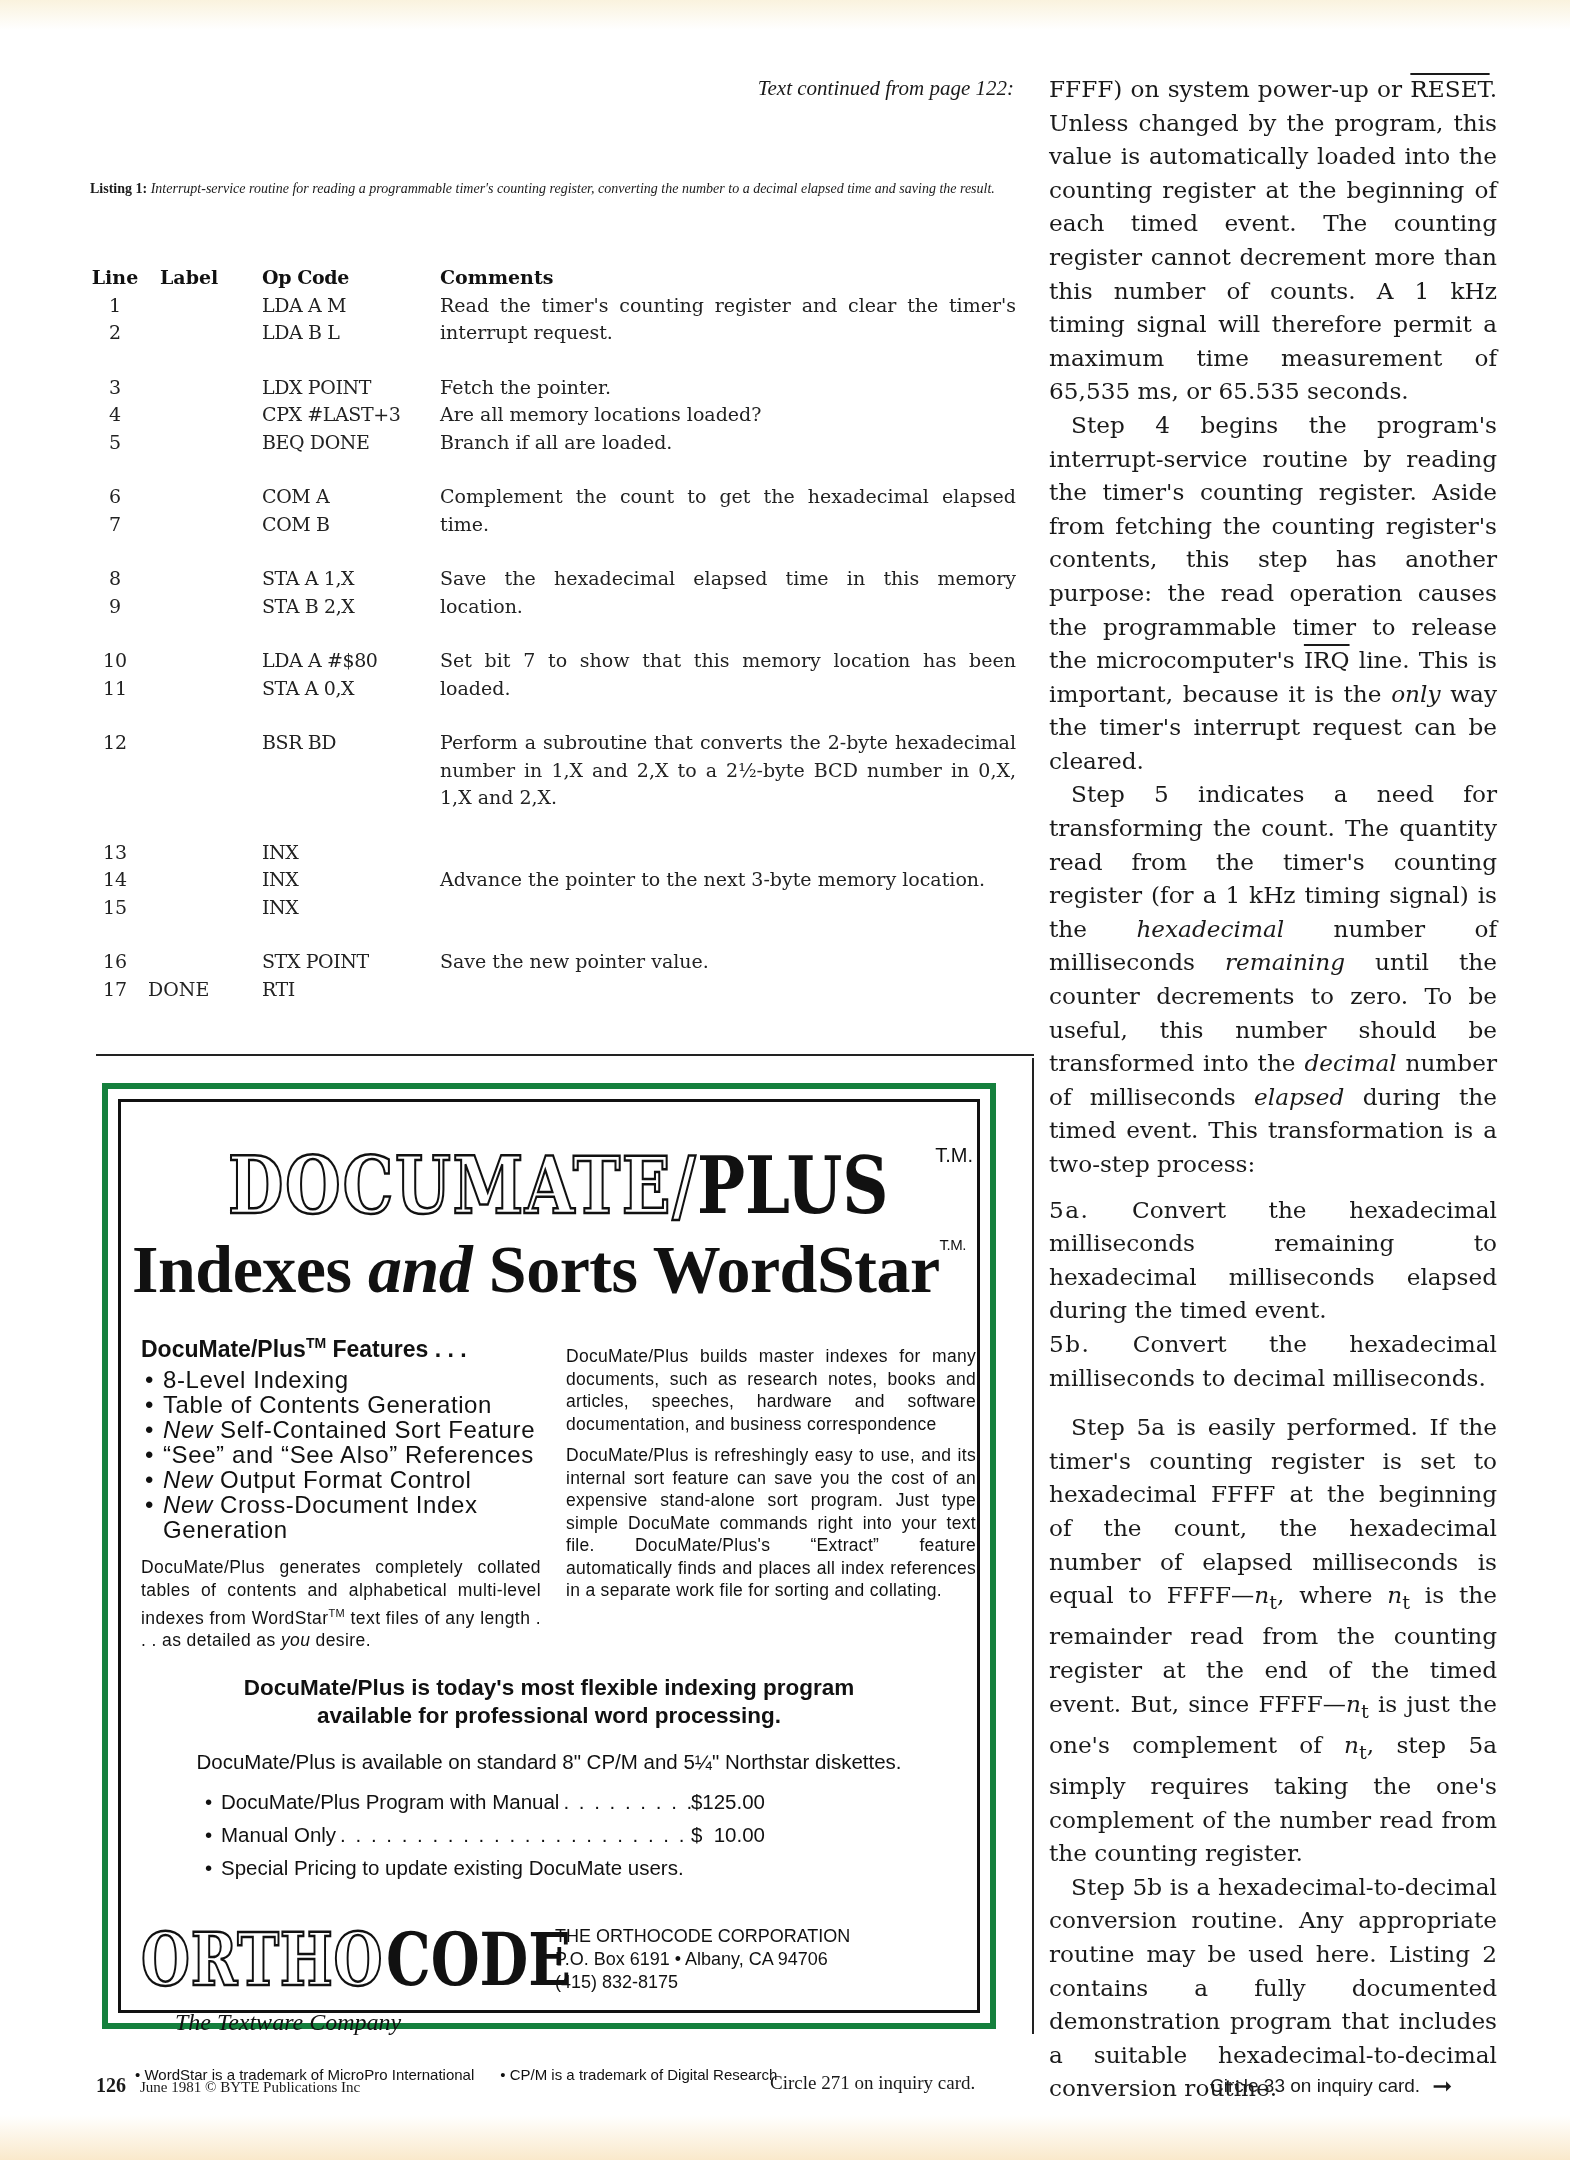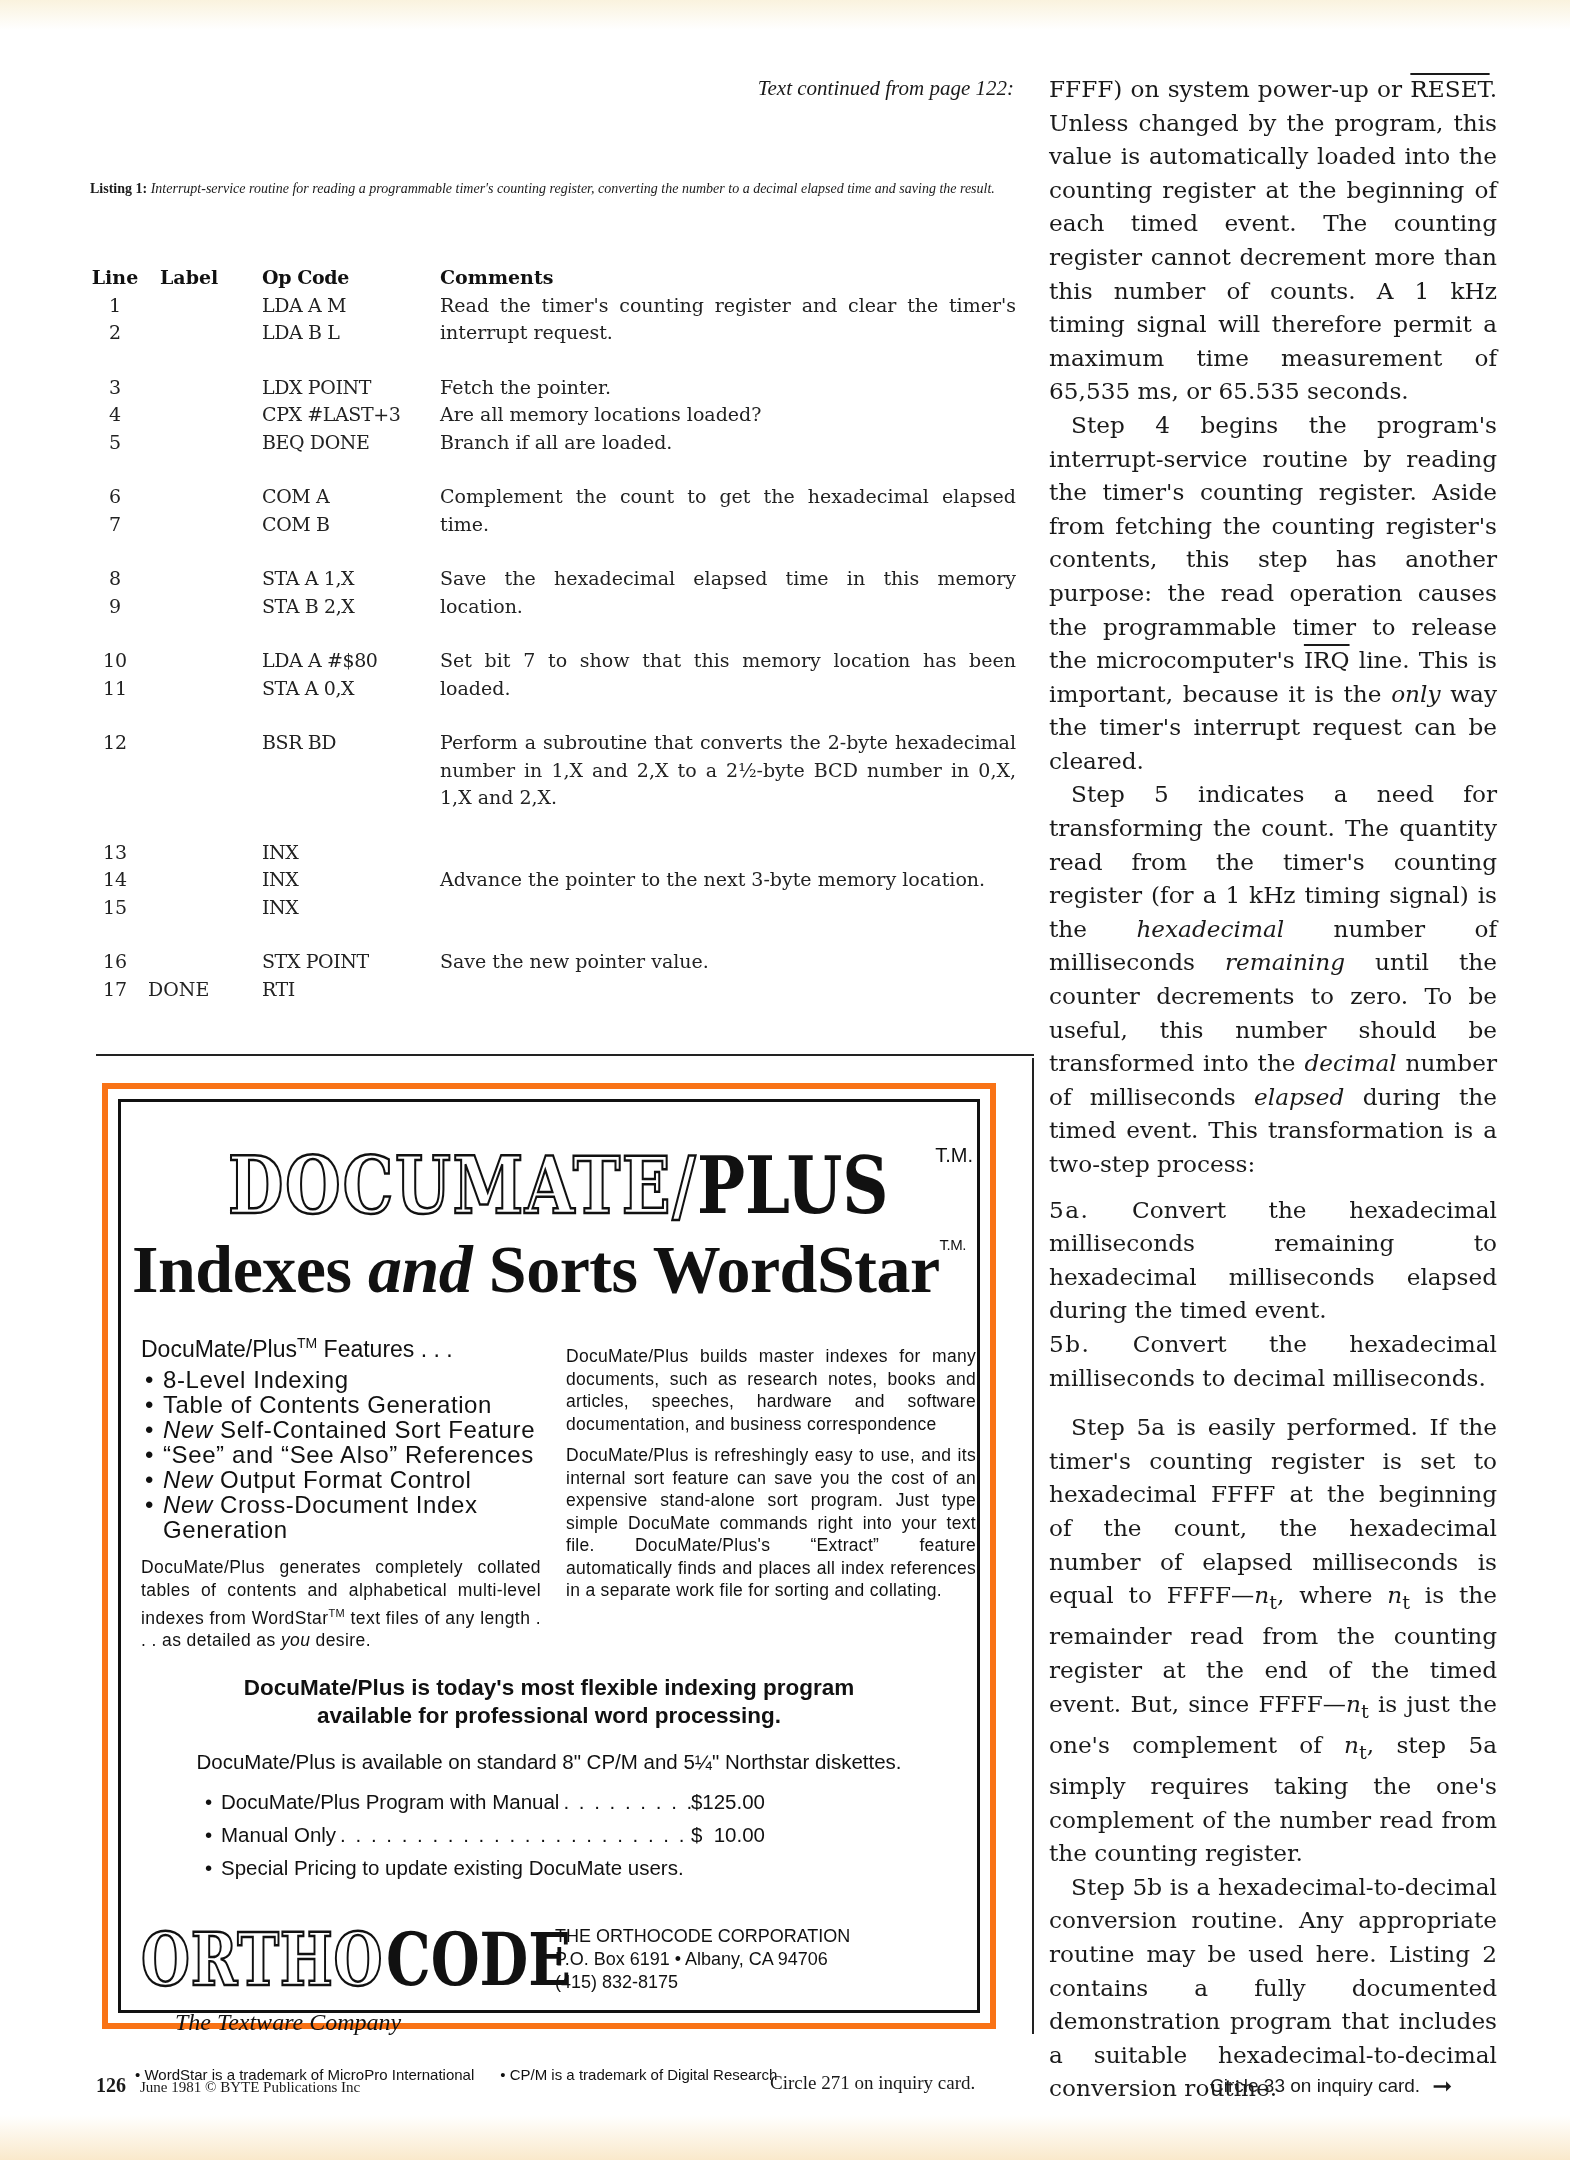--- a/index.html
+++ b/index.html
@@ -41,21 +41,21 @@
   .c-cmt { flex: 1; padding-left: 28px; text-align: justify; }
   .lst-group { margin-bottom: 27px; }
 
   .listing-rule {
     position: absolute; left: 96px; top: 1054px; width: 938px; height: 2px; background: #222;
   }
 
   
   .ad-outer {
     position: absolute; left: 102px; top: 1083px; width: 894px; height: 946px;
-    border: 6px solid #f97316; box-sizing: border-box; background: #fff;
+    border: 6px solid #15803d; box-sizing: border-box; background: #fff;
   }
   .ad-inner {
     position: absolute; left: 10px; top: 10px; right: 10px; bottom: 10px;
     border: 3px solid #111; font-family: "Liberation Sans", sans-serif; color: #111;
   }
   .ad-logo-row {
     position: absolute; left: 0; right: 0; top: 38px; text-align: center; white-space: nowrap;
   }
   .logo-outline {
     font-family: "DejaVu Serif", serif; font-weight: bold; font-size: 78px;
@@ -68,21 +68,21 @@
   }
   .tm { font-size: 20px; vertical-align: top; position: relative; top: 4px; }
   .ad-headline {
     position: absolute; left: 0; right: 0; top: 128px; text-align: center;
     font-family: "Liberation Serif", serif; font-weight: bold; font-size: 68px; letter-spacing: -0.5px;
   }
   .ad-headline .it { font-style: italic; }
   .ad-headline .tm2 { font-family: "Liberation Sans", sans-serif; font-weight: normal; font-size: 15px; vertical-align: top; position: relative; top: 6px; }
 
   .ad-features { position: absolute; left: 20px; top: 233px; width: 400px; }
-  .feat-title { font-weight: normal; font-size: 23px; margin-bottom: 2px; }
+  .feat-title { font-weight: bold; font-size: 23px; margin-bottom: 2px; }
   .feat-title sup { font-size: 14px; }
   .feat-list { list-style: none; margin: 4px; padding: 0; font-size: 24px; line-height: 25px; letter-spacing: 0.6px; }
   .feat-list li { padding-left: 18px; text-indent: -18px; }
   .feat-list li::before { content: "\2022"; display: inline-block; width: 18px; text-indent: 0; }
   .feat-list .new { font-style: italic; }
   .feat-para { margin-top: 14px; font-size: 17.5px; line-height: 23px; text-align: justify; letter-spacing: 0.4px; }
   .feat-para sup { font-size: 11px; }
 
   .ad-right { position: absolute; left: 445px; top: 243px; width: 410px; font-size: 17.5px; line-height: 22.5px; text-align: justify; letter-spacing: 0.3px; }
   .ad-right p { margin: 0 0 9px 0; }

